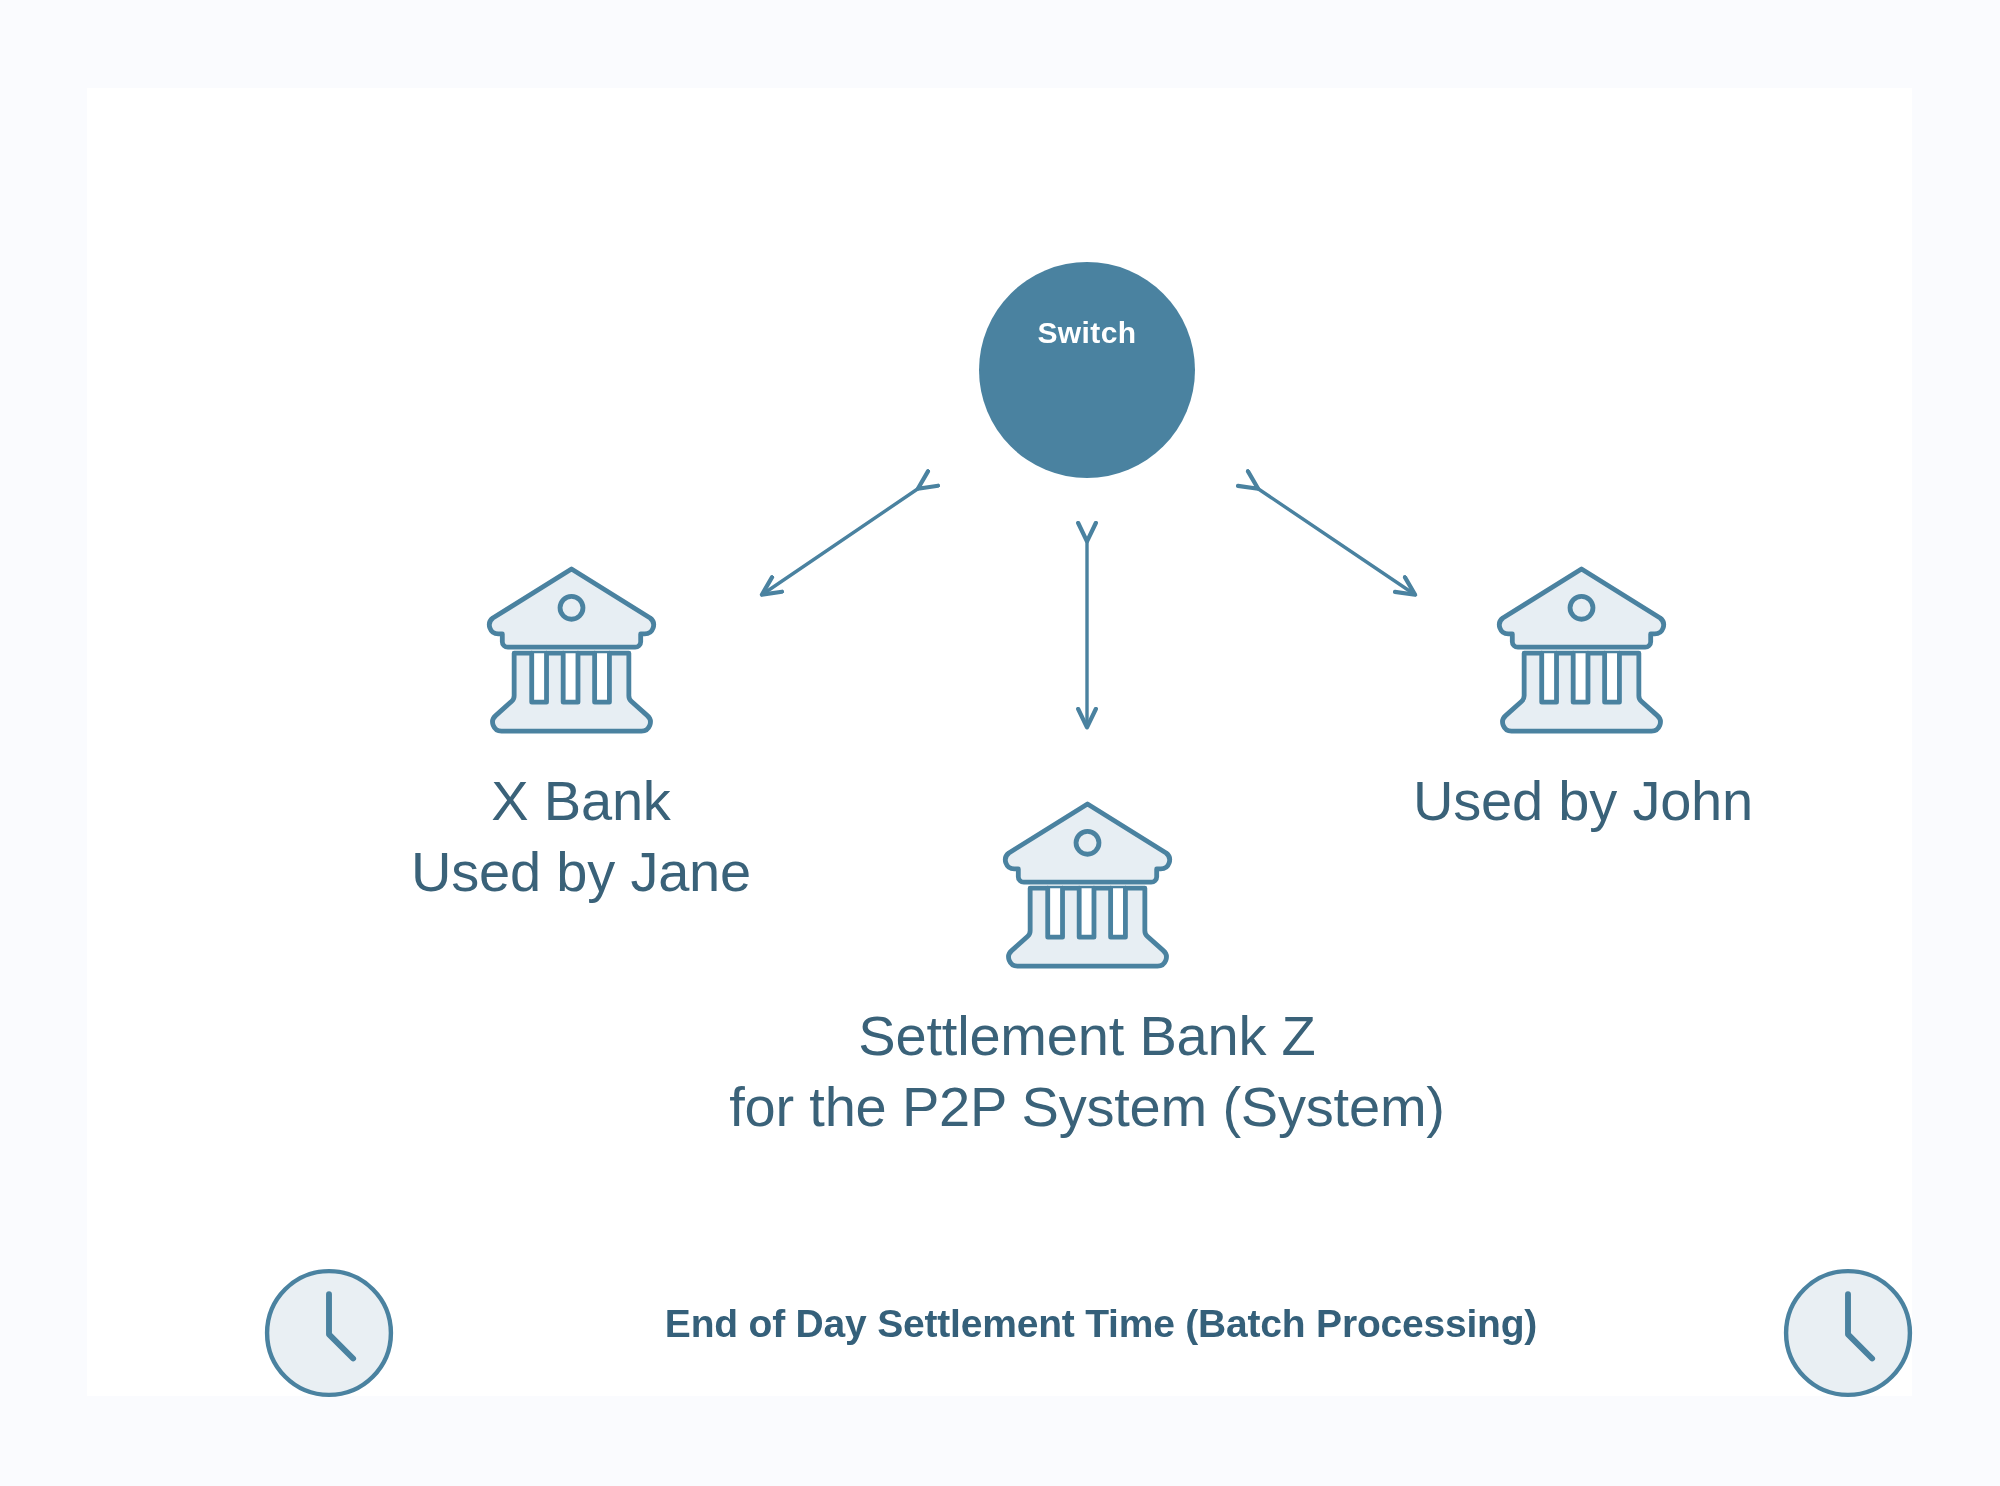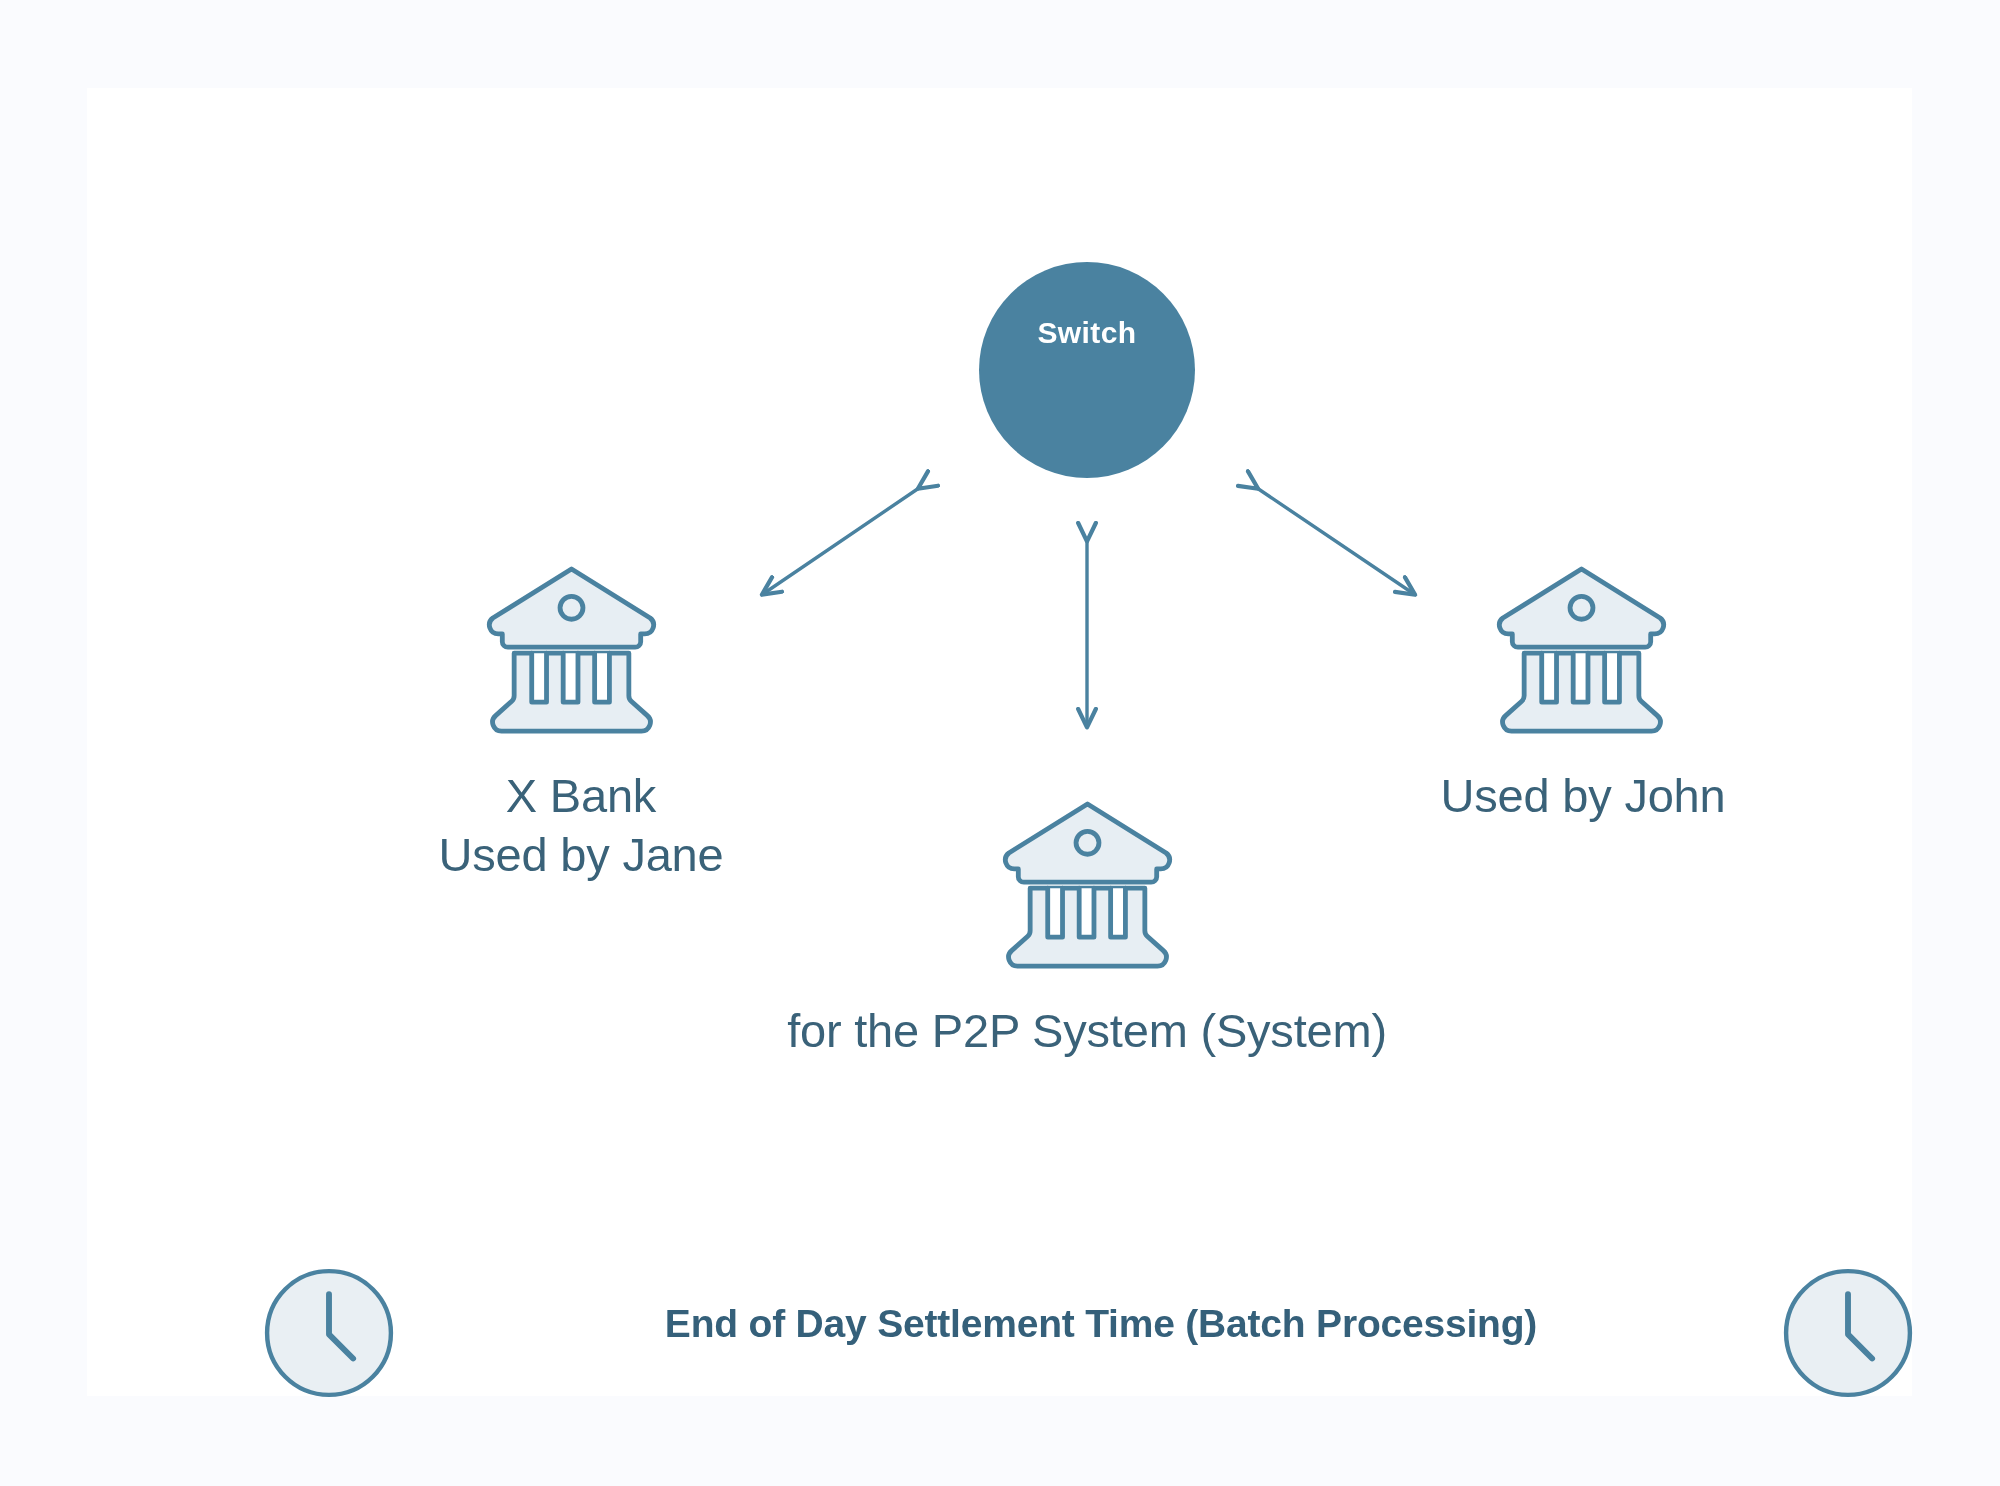--- a/index.html
+++ b/index.html
@@ -72,21 +72,21 @@
     width: 2000px;
     height: 1486px;
     pointer-events: none;
   }
 
   
   .node-caption {
     position: absolute;
     text-align: center;
     color: #3a6279;
-    font-size: 47px;
+    font-size: 56px;
     line-height: 1.26;
     font-weight: 400;
     letter-spacing: -0.2px;
     font-family: "Liberation Sans", sans-serif;
   }
   #caption-left  { left: 184px;  top: 678px;  width: 620px; }
   #caption-right { left: 1186px; top: 678px;  width: 620px; }
   #caption-mid   { left: 430px;  top: 913px;  width: 1140px; }
   .caption-line { display: block; white-space: nowrap; }
 
@@ -181,20 +181,21 @@
     <div class="node-caption" id="caption-left">
       <span class="caption-line">X Bank</span>
       <span class="caption-line">Used by Jane</span>
     </div>
 
     <div class="node-caption" id="caption-right">
       <span class="caption-line">Used by John</span>
     </div>
 
     <div class="node-caption" id="caption-mid">
+      <span class="caption-line">Settlement Bank Z</span>
       <span class="caption-line">for the P2P System (System)</span>
     </div>
 
     <div id="settlement-bar">
 
       <div class="clock-icon" id="clock-left">
         <svg viewBox="0 0 100 100" width="134" height="134">
           <circle cx="50" cy="50" r="46.2" fill="#e9eff3" stroke="#4a82a0" stroke-width="3.3"></circle>
           <path d="M50 21 V51 L68 69" fill="none" stroke="#4a82a0" stroke-width="4.4" stroke-linecap="round" stroke-linejoin="round"></path>
         </svg>

